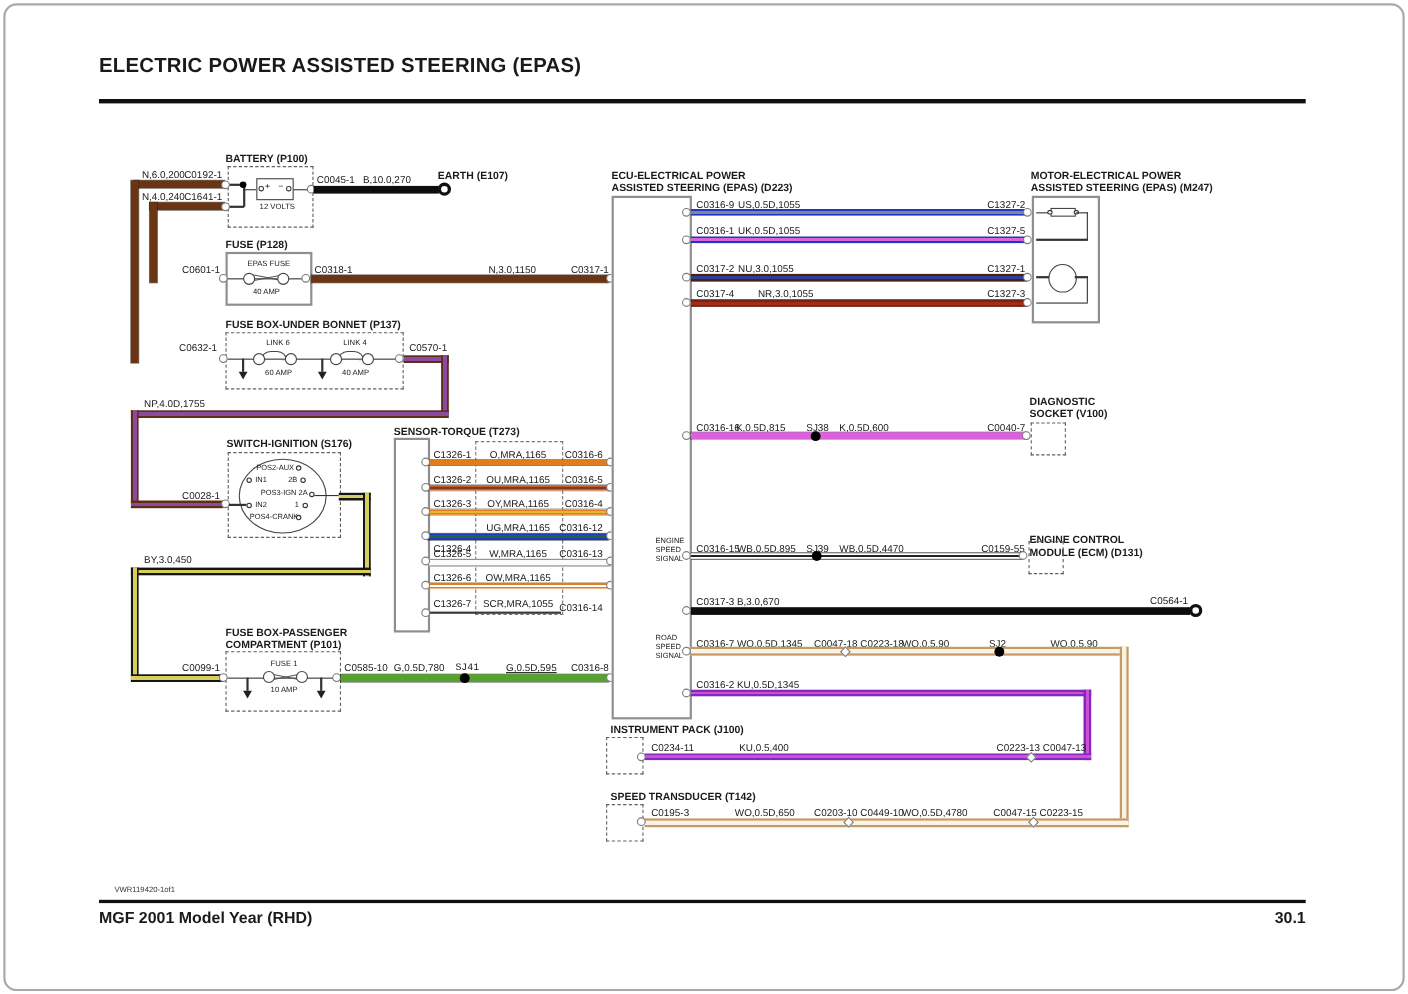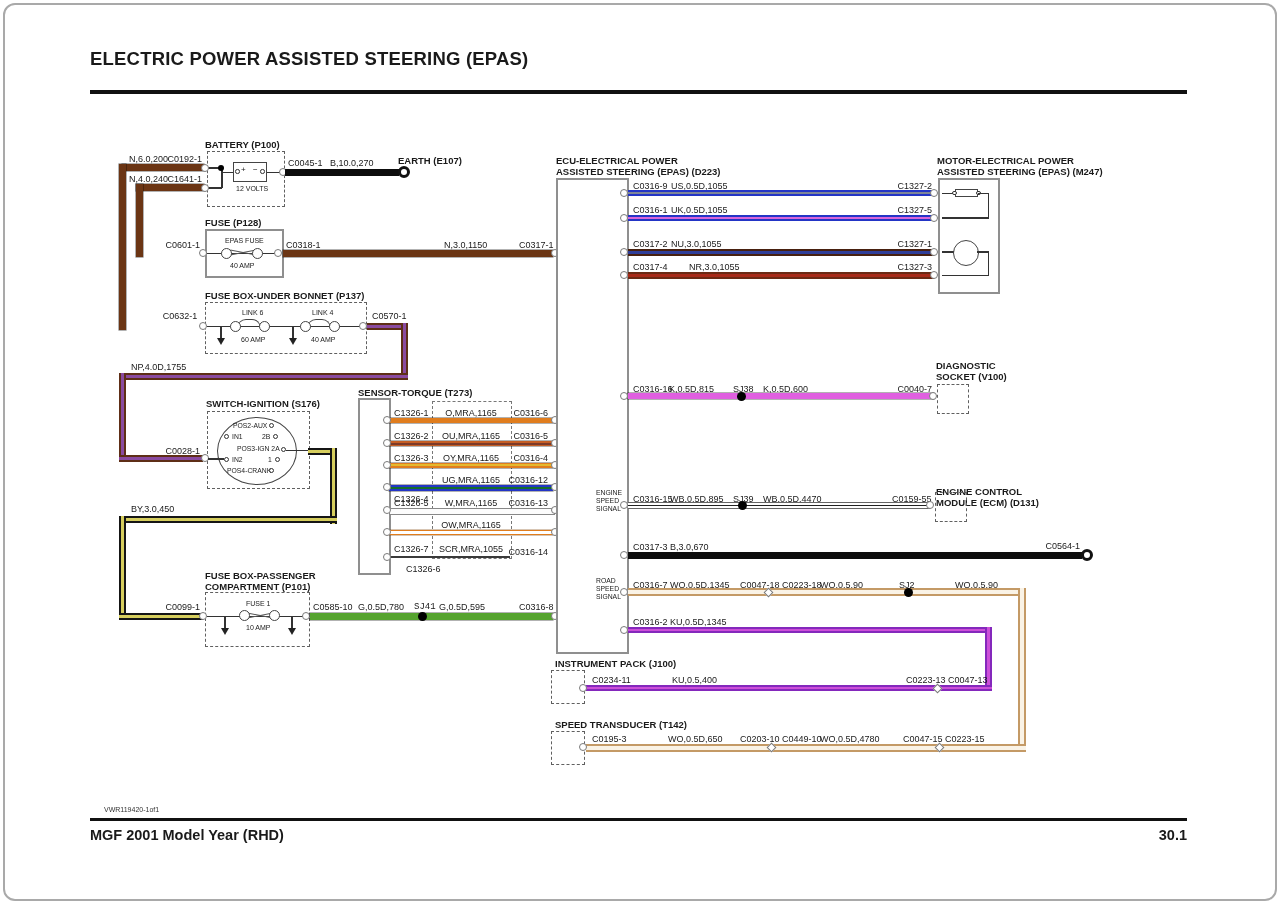--- a/index.html
+++ b/index.html
@@ -193,21 +193,21 @@
   <div class="fc" style="left:269px;top:610px;"></div>
   <div class="lbl sm" style="left:246px;top:600px;">FUSE 1</div>
   <div class="lbl sm" style="left:246px;top:624px;">10 AMP</div>
   <div class="vl" style="left:291px;top:616px;height:12px;width:2px;"></div>
   <div class="arrhead" style="left:287.5px;top:628px;"></div>
   <div class="cc" style="left:302px;top:612px;"></div>
   <div class="lbl" style="left:313px;top:602px;">C0585-10</div>
 
   <div class="lbl" style="left:358px;top:602px;">G,0.5D,780</div>
   <div class="lbl" style="left:414px;top:602px;font-family:Liberation Mono, monospace;">SJ41</div>
-  <div class="lbl" style="left:439px;top:602px;">G,0.5D,595</div>
+  <div class="lbl" style="left:460px;top:602px;text-decoration:underline;">G,0.5D,595</div>
   <div class="lbl" style="left:519px;top:602px;">C0316-8</div>
   <div class="wire w-g outl" style="left:310px;top:613px;width:243px;height:7px;"></div>
   <div class="jd" style="left:418px;top:612px;"></div>
   <div class="cc" style="left:551px;top:612px;"></div>
 
   <div class="lbl b" style="left:358px;top:388px;">SENSOR-TORQUE (T273)</div>
   <div class="solidbox" style="left:358px;top:398px;width:29px;height:173px;"></div>
   <div class="dashbox" style="left:432px;top:401px;width:78px;height:156px;border-color:#777;"></div>
 
   <div class="lbl" style="left:394px;top:408px;">C1326-1</div>
@@ -238,21 +238,21 @@
   <div class="cc" style="left:383px;top:483px;"></div>
   <div class="cc" style="left:551px;top:483px;"></div>
 
   <div class="lbl" style="left:394px;top:498px;">C1326-5</div>
   <div class="lbl ctr" style="left:432px;top:498px;width:78px;">W,MRA,1165</div>
   <div class="lbl ra" style="left:503px;top:498px;width:45px;">C0316-13</div>
   <div class="wire w-w" style="left:389px;top:507.5px;width:164px;height:5px;"></div>
   <div class="cc" style="left:383px;top:506px;"></div>
   <div class="cc" style="left:551px;top:506px;"></div>
 
-  <div class="lbl" style="left:406px;top:520px;margin-top:44px;">C1326-6</div>
+  <div class="lbl" style="left:394px;top:520px;">C1326-6</div>
   <div class="lbl ctr" style="left:432px;top:520px;width:78px;">OW,MRA,1165</div>
   <div class="lbl ra" style="left:503px;top:520px;width:45px;margin-top:27px;">C0316-14</div>
   <div class="wire w-ow" style="left:389px;top:529.5px;width:164px;height:5px;"></div>
   <div class="cc" style="left:383px;top:528px;"></div>
   <div class="cc" style="left:551px;top:528px;"></div>
 
   <div class="lbl" style="left:394px;top:544px;">C1326-7</div>
   <div class="lbl ctr" style="left:432px;top:544px;width:78px;">SCR,MRA,1055</div>
   <div class="wire w-scr" style="left:389px;top:556px;width:121px;height:2px;"></div>
   <div class="cc" style="left:383px;top:553px;"></div>

